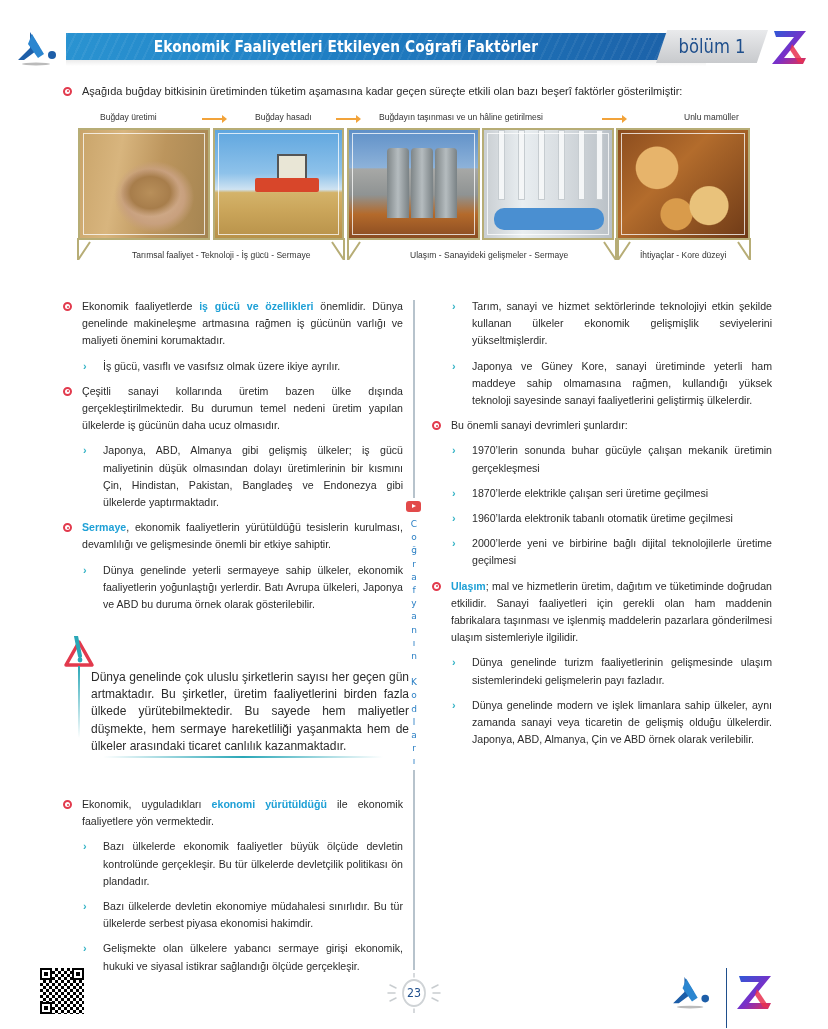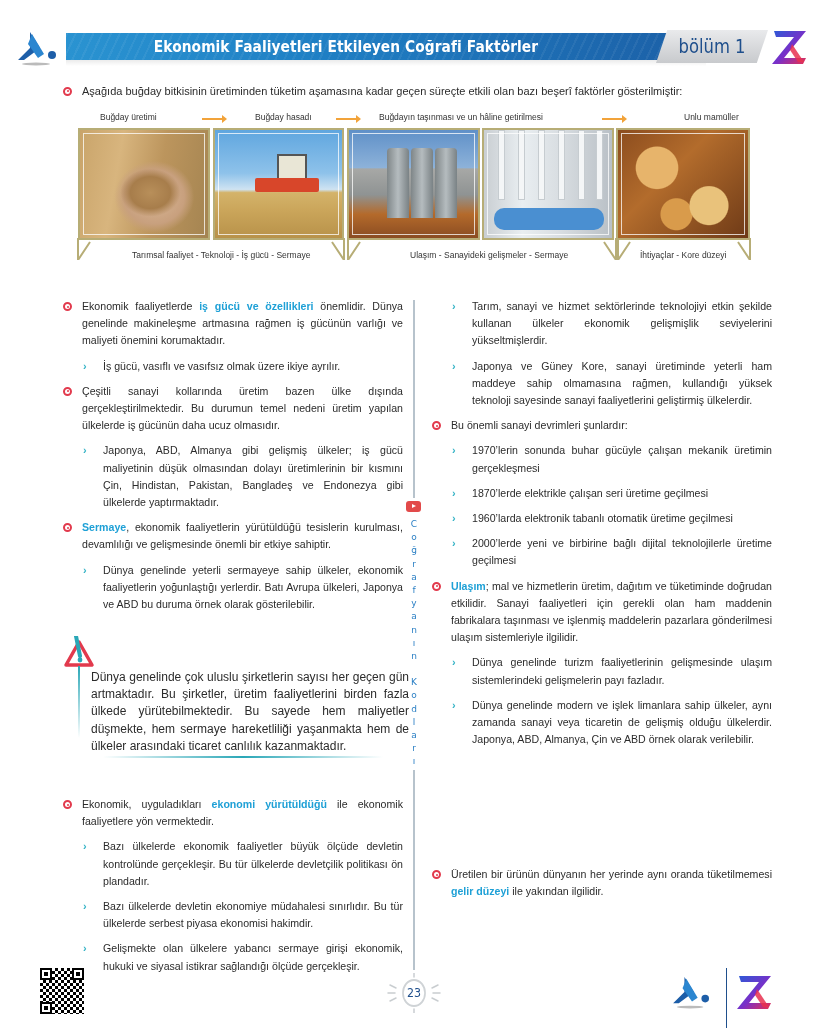--- a/index.html
+++ b/index.html
@@ -310,24 +310,20 @@
     <span class="arr">›</span>
     <p>Dünya genelinde turizm faaliyetlerinin gelişmesinde ulaşım sistemlerindeki gelişmelerin payı fazladır.</p>
   </div>
   <div class="sub">
     <span class="arr">›</span>
     <p>Dünya genelinde modern ve işlek limanlara sahip ülkeler, aynı zamanda sanayi veya ticaretin de gelişmiş olduğu ülkelerdir. Japonya, ABD, Almanya, Çin ve ABD örnek olarak verilebilir.</p>
   </div>
 </div>
 
 <div class="col col-right" style="top:866px">
-  <div class="item">
-    <span class="bullet-red"></span>
-    <p><span>Üretilen bir ürünün dünyanın her yerinde aynı oranda tüketilmemesi </span><span class="hl">gelir düzeyi</span><span> ile yakından ilgilidir.</span></p>
-  </div>
 </div>
 
 <div class="qr">
   <div class="w" style="left:2px;top:2px;width:8px;height:8px"></div>
   <div class="w" style="left:34px;top:2px;width:8px;height:8px"></div>
   <div class="w" style="left:2px;top:36px;width:8px;height:8px"></div>
   <div style="position:absolute;left:4px;top:4px;width:4px;height:4px;background:#000"></div>
   <div style="position:absolute;left:36px;top:4px;width:4px;height:4px;background:#000"></div>
   <div style="position:absolute;left:4px;top:38px;width:4px;height:4px;background:#000"></div>
 </div>

